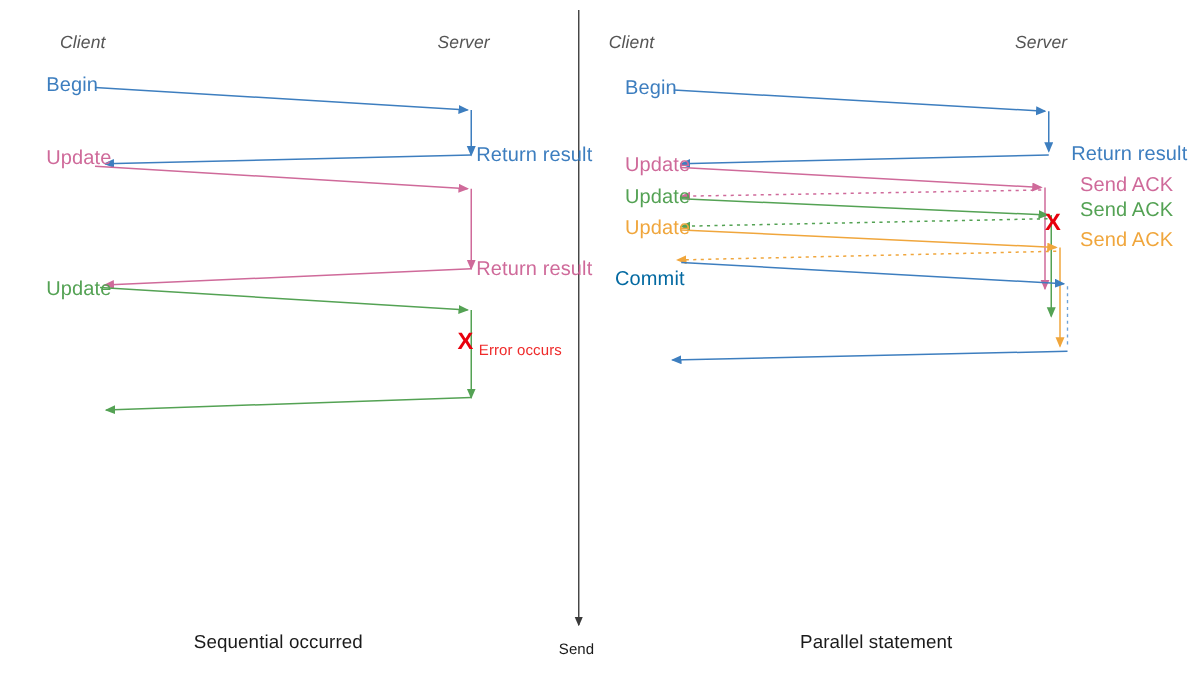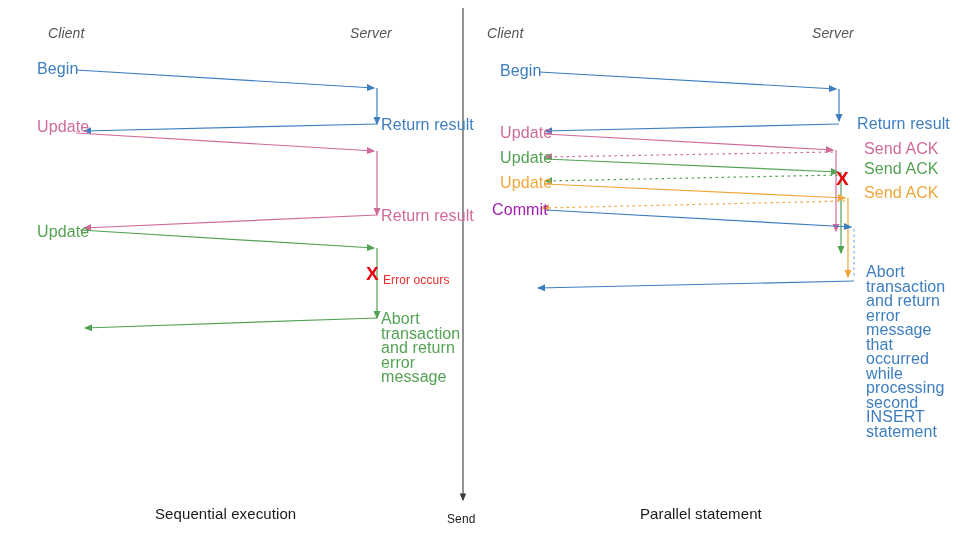--- a/index.html
+++ b/index.html
@@ -147,53 +147,39 @@
 
   <div class="lbl actor-label" style="left:48px; top:26px;">Client</div>
   <div class="lbl actor-label" style="left:350px; top:26px;">Server</div>
 
   <div class="lbl" style="left:37px; top:62px; color:#3d7ebf;">Begin</div>
   <div class="lbl" style="left:37px; top:120px; color:#cf6a9a;">Update</div>
   <div class="lbl" style="left:37px; top:225px; color:#54a254;">Update</div>
 
   <div class="lbl" style="left:381px; top:118px; color:#3d7ebf;">Return result</div>
   <div class="lbl" style="left:381px; top:209px; color:#cf6a9a;">Return result</div>
-  <div class="lbl wrap" style="left:381px; top:312px; width:84px; color:#54a254;">Abort
-transaction
-and return
-error message</div>
 
   <div class="lbl err-mark" style="left:366px; top:267px;">X</div>
   <div class="lbl err-text" style="left:383px; top:273px;">Error occurs</div>
 
-  <div class="lbl caption-label" style="left:155px; top:507px;">Sequential execution</div>
+  <div class="lbl caption-label" style="left:155px; top:507px;">Sequential occurred</div>
 
   <div class="lbl time-label" style="left:447px; top:512px;">Send</div>
 
   <div class="lbl actor-label" style="left:487px; top:26px;">Client</div>
   <div class="lbl actor-label" style="left:812px; top:26px;">Server</div>
 
   <div class="lbl" style="left:500px; top:64px; color:#3d7ebf;">Begin</div>
   <div class="lbl" style="left:500px; top:126px; color:#cf6a9a;">Update</div>
   <div class="lbl" style="left:500px; top:151px; color:#54a254;">Update</div>
   <div class="lbl" style="left:500px; top:176px; color:#f0a63c;">Update</div>
-  <div class="lbl" style="left:492px; top:203px; color:#a21caf;">Commit</div>
+  <div class="lbl" style="left:492px; top:217px; color:#0369a1;">Commit</div>
 
   <div class="lbl" style="left:857px; top:117px; color:#3d7ebf;">Return result</div>
   <div class="lbl" style="left:864px; top:142px; color:#cf6a9a;">Send ACK</div>
   <div class="lbl" style="left:864px; top:162px; color:#54a254;">Send ACK</div>
   <div class="lbl" style="left:864px; top:186px; color:#f0a63c;">Send ACK</div>
-  <div class="lbl wrap" style="left:866px; top:265px; width:82px; color:#3d7ebf;">Abort
-transaction
-and return
-error message
-that occurred
-while
-processing
-second
-INSERT
-statement</div>
 
   <div class="lbl err-mark" style="left:836px; top:172px;">X</div>
 
   <div class="lbl caption-label" style="left:640px; top:507px;">Parallel statement</div>
 
 </div>
 
 </body></html>

